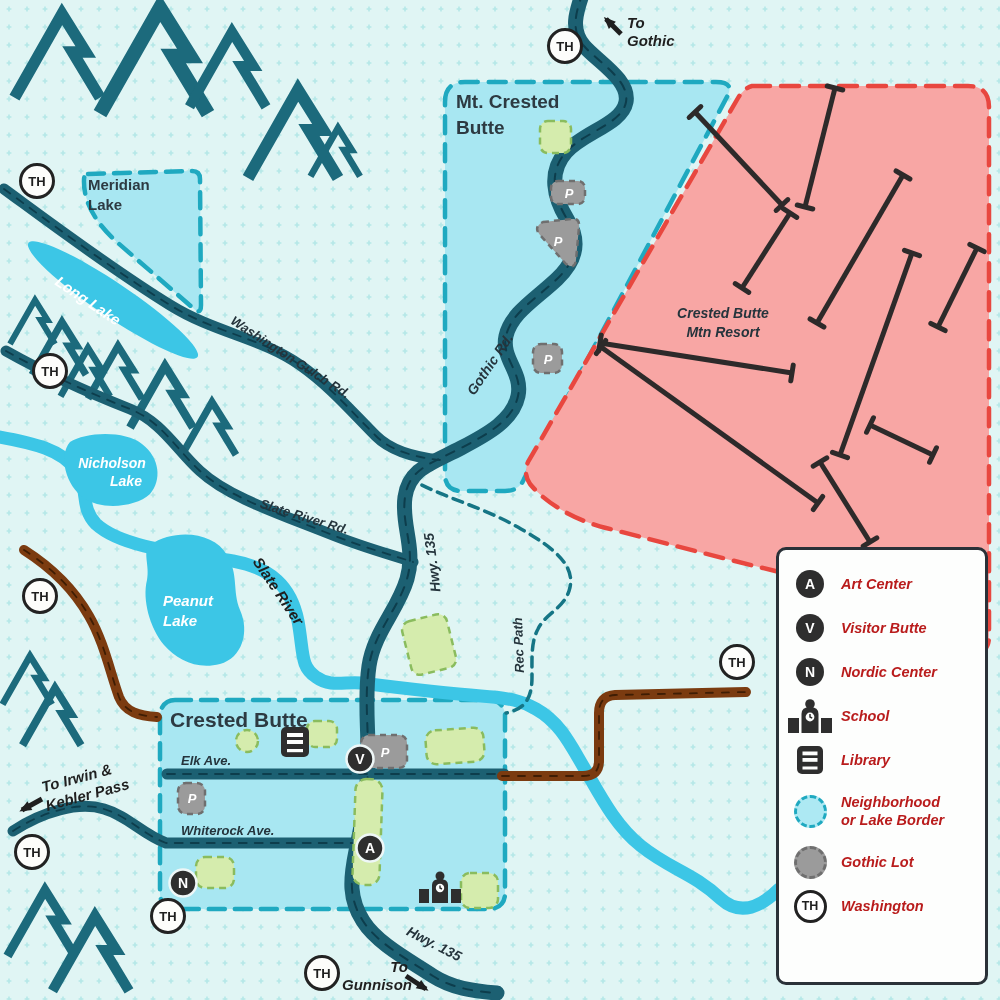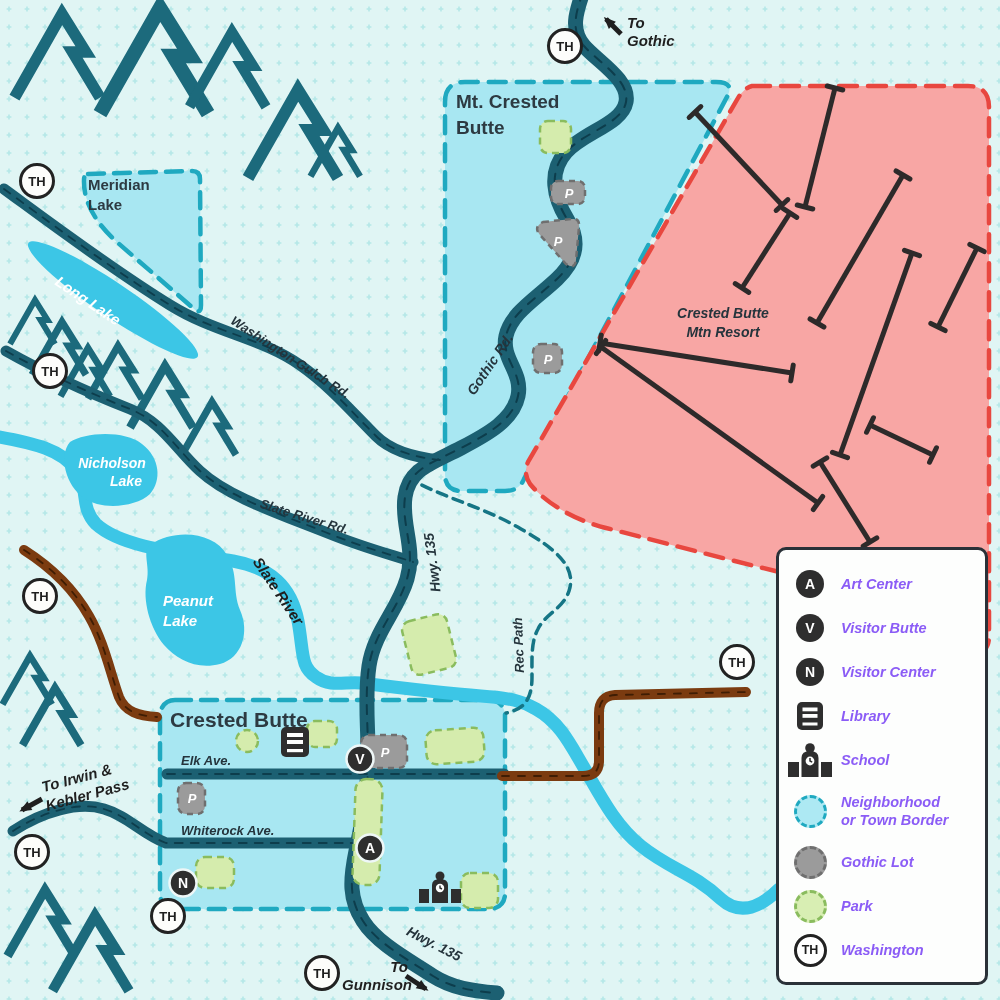--- a/index.html
+++ b/index.html
@@ -13,21 +13,21 @@
   .dir-label{font-weight:bold;font-style:italic;fill:#1f1f1f;}
   .marker-letter{font-weight:bold;fill:#ffffff;}
   .th-text{font-weight:bold;fill:#1f1f1f;}
   .p-letter{font-weight:bold;font-style:italic;fill:#ffffff;}
   .legend{position:absolute;left:776px;top:547px;width:212px;height:438px;
     background:#fdfefd;border:3.5px solid #2a3138;border-radius:10px;
     box-sizing:border-box;padding:12px 0 8px 0;display:flex;flex-direction:column;}
   .legend-row{display:flex;align-items:center;height:44px;flex:0 0 auto;}
   .legend-row.tall{height:58px;}
   .legend-icon{width:62px;display:flex;justify-content:center;align-items:center;flex:0 0 62px;}
-  .legend-label{font-weight:bold;font-style:italic;font-size:14.5px;color:#8b5cf6;line-height:1.25;}
+  .legend-label{font-weight:bold;font-style:italic;font-size:14.5px;color:#b91c1c;line-height:1.25;}
   .circle-letter{width:28px;height:28px;border-radius:50%;background:#2e2e2e;color:#fff;
     font-weight:bold;font-size:14px;display:flex;align-items:center;justify-content:center;}
   .dash-circle{width:33px;height:33px;border-radius:50%;box-sizing:border-box;}
   .dash-circle.nbhd{background:#ade9f3;border:3.5px dashed #1fa9c0;}
   .dash-circle.plot{background:#9b9b9b;border:3px dashed #6f6f6f;}
   .dash-circle.park{background:#d8eeb3;border:3px dashed #8abc5e;}
   .th-circle{width:33px;height:33px;border-radius:50%;background:#fff;border:3px solid #222;
     box-sizing:border-box;display:flex;align-items:center;justify-content:center;
     font-weight:bold;font-size:12.5px;color:#1f1f1f;}
 </style>
@@ -281,66 +281,60 @@
   <div class="legend-row">
     <div class="legend-icon">
       <div class="circle-letter">V</div>
     </div>
     <div class="legend-label">Visitor Butte</div>
   </div>
   <div class="legend-row">
     <div class="legend-icon">
       <div class="circle-letter">N</div>
     </div>
-    <div class="legend-label">Visitor Center</div>
-  </div>
-  <div class="legend-row">
-    <div class="legend-icon">
-      <svg width="28" height="30" viewBox="-14 -15 28 30">
-        <rect x="-13" y="-14" width="26" height="28" rx="5" fill="#2e2e2e"></rect>
-        <rect x="-7.5" y="-8.5" width="15" height="3.8" fill="#fdfefd"></rect>
-        <rect x="-7.5" y="-2" width="15" height="3.8" fill="#fdfefd"></rect>
-        <rect x="-7.5" y="6.5" width="15" height="3" fill="#fdfefd"></rect>
-      </svg>
-    </div>
-    <div class="legend-label">Library</div>
+    <div class="legend-label">Nordic Center</div>
   </div>
   <div class="legend-row">
     <div class="legend-icon">
       <svg width="46" height="36" viewBox="-23 -22 46 36">
         <circle cx="0" cy="-16" r="4.8" fill="#2e2e2e"></circle>
         <path d="M -8.5,13 L -8.5,-6 Q -8.5,-13 0,-13 Q 8.5,-13 8.5,-6 L 8.5,13 Z" fill="#2e2e2e"></path>
         <circle cx="0" cy="-3" r="4.4" fill="#fdfefd"></circle>
         <path d="M 0,-6 L 0,-3 L 2.2,-1.8" stroke="#2e2e2e" stroke-width="1.5" fill="none"></path>
         <rect x="-22" y="-2" width="11" height="15" fill="#2e2e2e"></rect>
         <rect x="11" y="-2" width="11" height="15" fill="#2e2e2e"></rect>
       </svg>
     </div>
     <div class="legend-label">School</div>
   </div>
+  <div class="legend-row">
+    <div class="legend-icon">
+      <svg width="28" height="30" viewBox="-14 -15 28 30">
+        <rect x="-13" y="-14" width="26" height="28" rx="5" fill="#2e2e2e"></rect>
+        <rect x="-7.5" y="-8.5" width="15" height="3.8" fill="#fdfefd"></rect>
+        <rect x="-7.5" y="-2" width="15" height="3.8" fill="#fdfefd"></rect>
+        <rect x="-7.5" y="6.5" width="15" height="3" fill="#fdfefd"></rect>
+      </svg>
+    </div>
+    <div class="legend-label">Library</div>
+  </div>
   <div class="legend-row tall">
     <div class="legend-icon">
       <div class="dash-circle nbhd"></div>
     </div>
     <div class="legend-label">
       <div>Neighborhood</div>
-      <div>or Town Border</div>
+      <div>or Lake Border</div>
     </div>
   </div>
   <div class="legend-row">
     <div class="legend-icon">
       <div class="dash-circle plot"></div>
     </div>
     <div class="legend-label">Gothic Lot</div>
   </div>
   <div class="legend-row">
     <div class="legend-icon">
-      <div class="dash-circle park"></div>
-    </div>
-    <div class="legend-label">Park</div>
-  </div>
-  <div class="legend-row">
-    <div class="legend-icon">
       <div class="th-circle">TH</div>
     </div>
     <div class="legend-label">Washington</div>
   </div>
 </div>
 
 </body></html>

